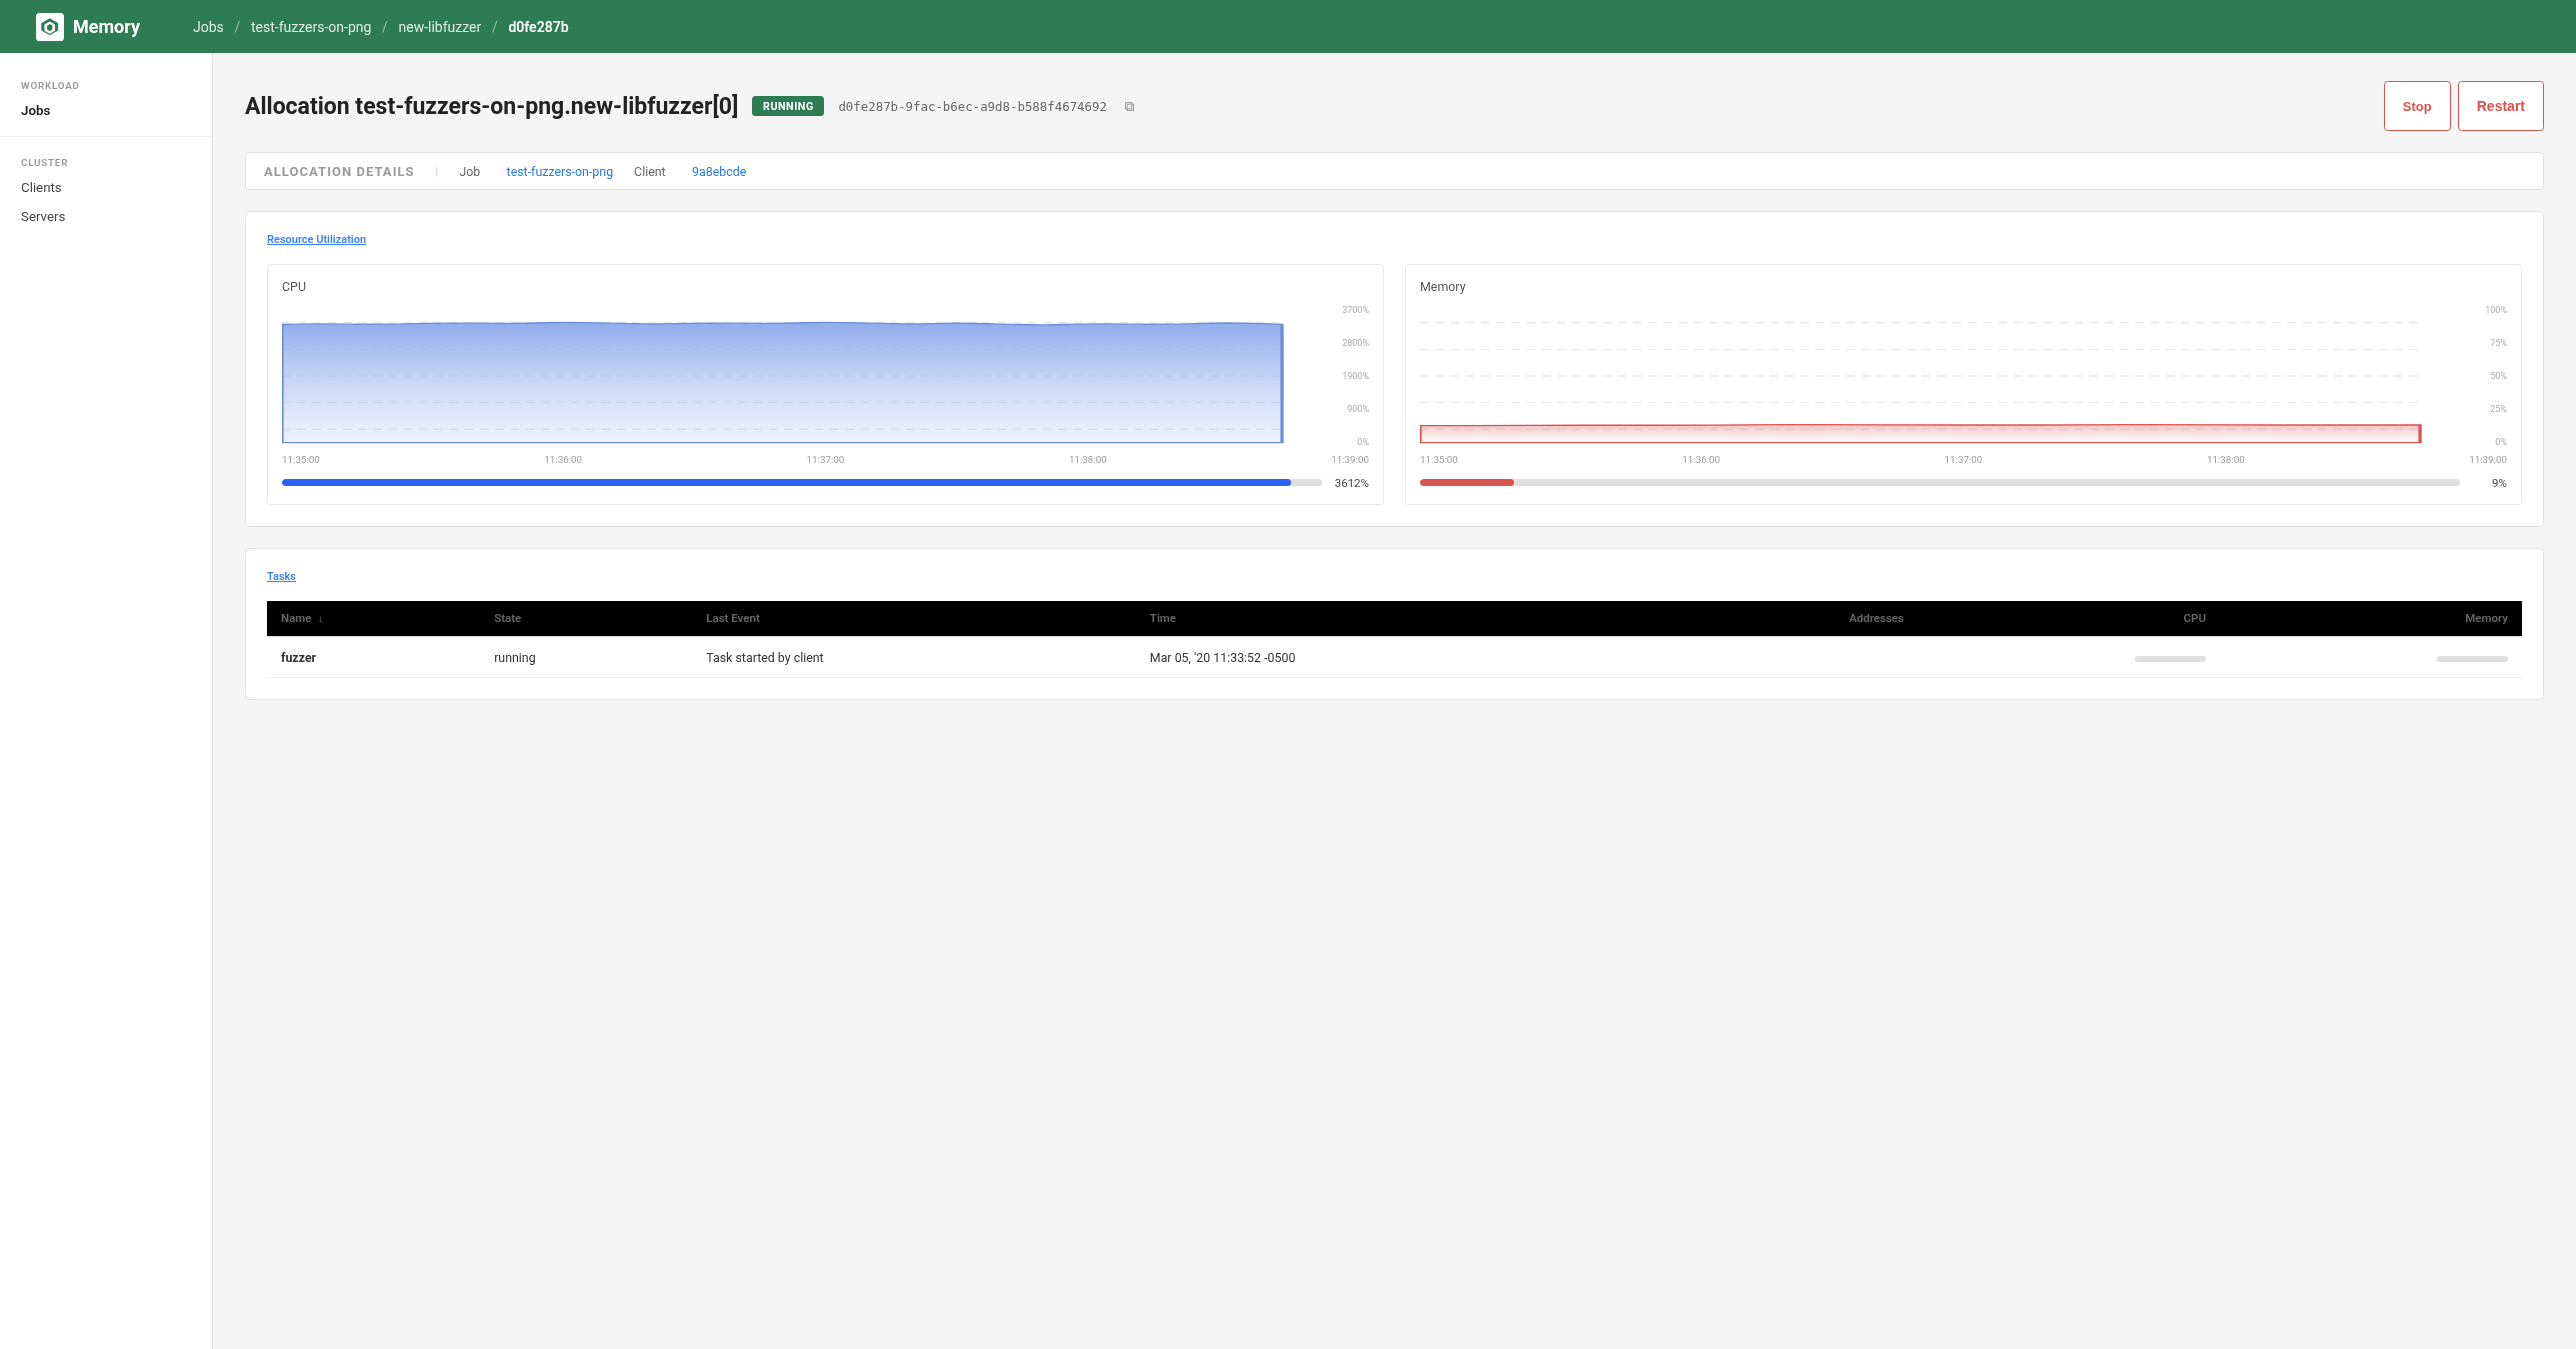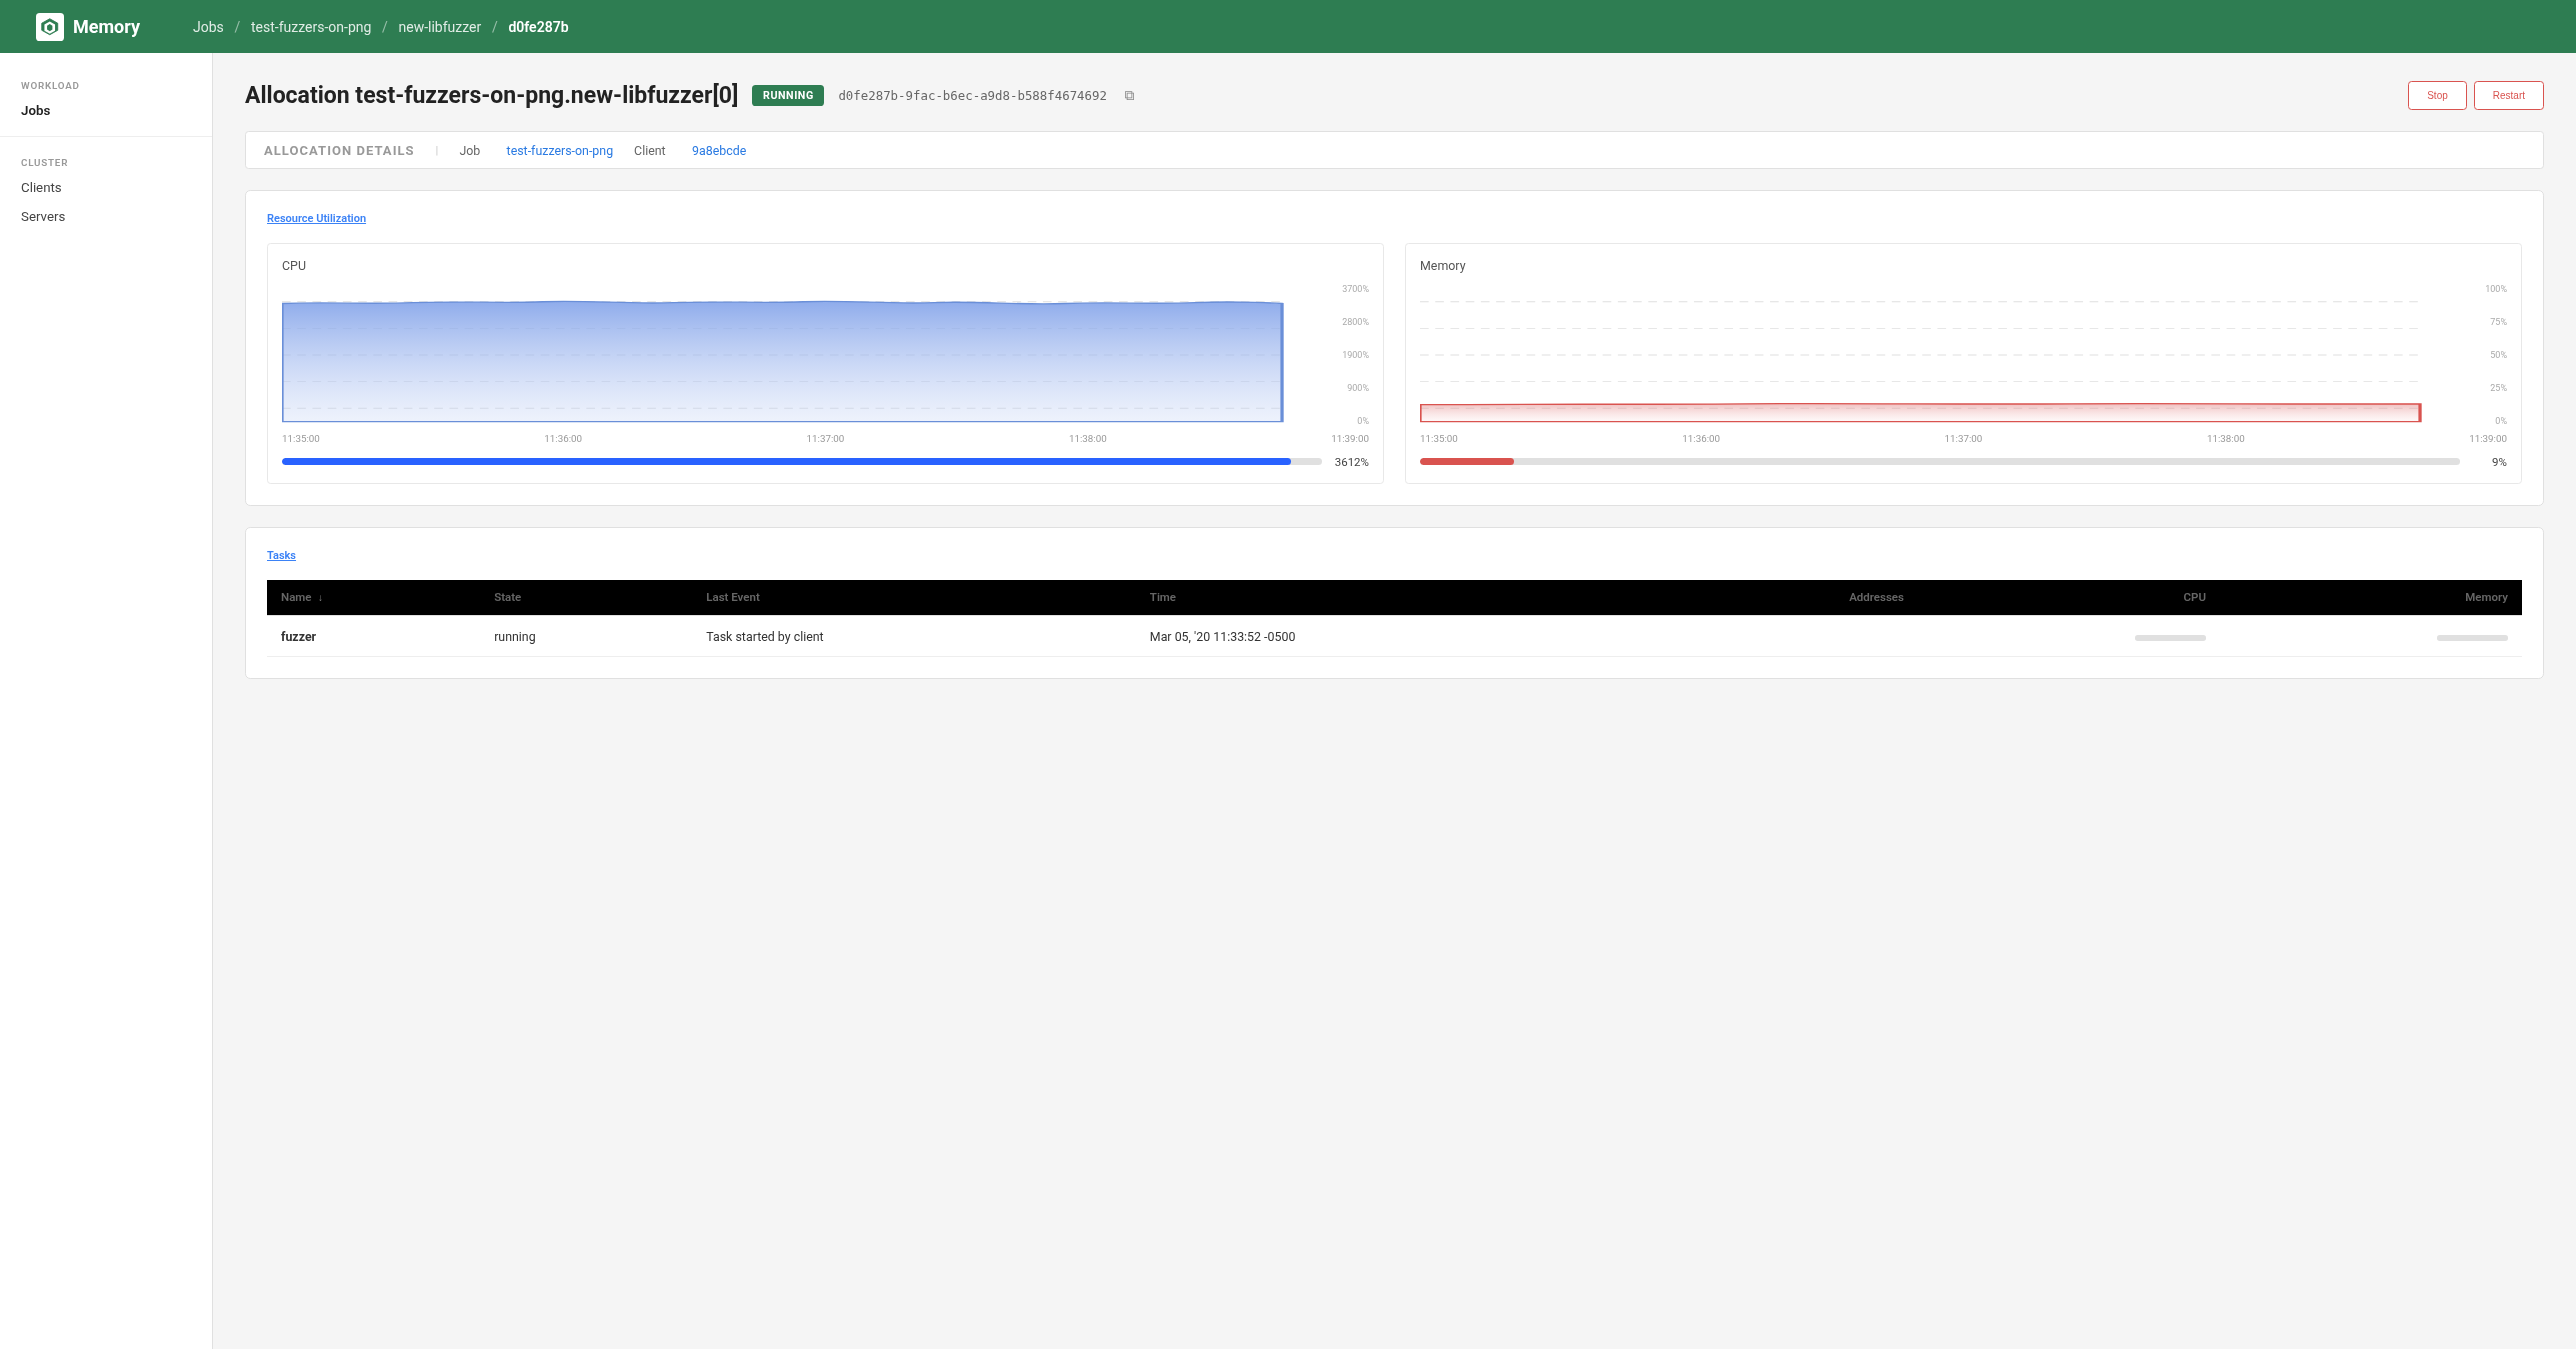--- a/index.html
+++ b/index.html
@@ -116,32 +116,32 @@
       color: #888;
       padding: 1.8px 3.6px;
       font-size: 14px;
     }
     .action-buttons { display: flex; gap: 7px; margin-left: auto; }
     .btn-stop {
       background: white;
       border: 1.3px solid #d9534f;
       color: #d9534f;
       padding: 5.3px 18px;
-      font-size: 10px;
-      font-weight: 400;
+      font-size: 13px;
+      font-weight: 700;
       border-radius: 3.6px;
       cursor: pointer;
     }
     .btn-restart {
       background: white;
       border: 1.3px solid #d9534f;
       color: #d9534f;
-      padding: 8px 18px;
-      font-size: 10px;
-      font-weight: 400;
+      padding: 16px 18px;
+      font-size: 14px;
+      font-weight: 700;
       border-radius: 3.6px;
       cursor: pointer;
     }
 
     
     .allocation-details-bar {
       background: white;
       border: 0.9px solid #e0e0e0;
       border-radius: 3.6px;
       padding: 10.7px 18px;

